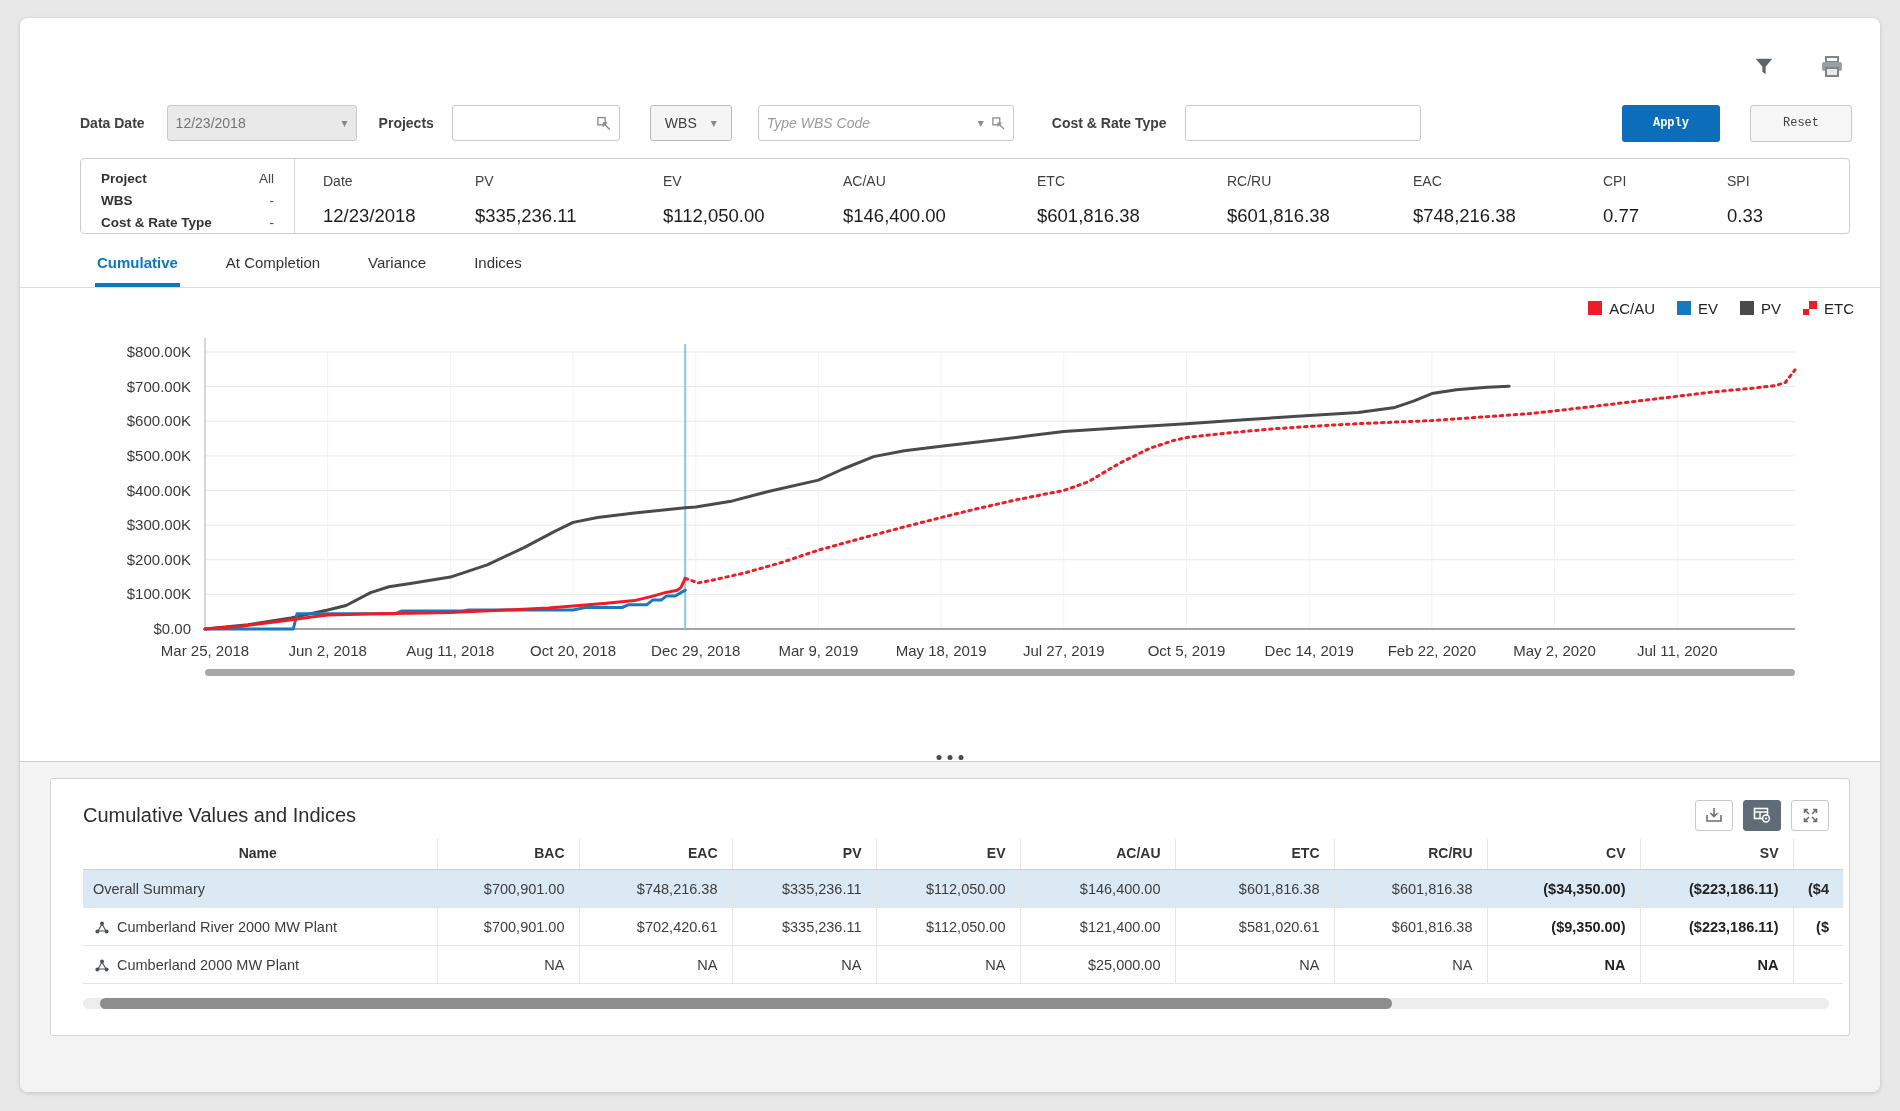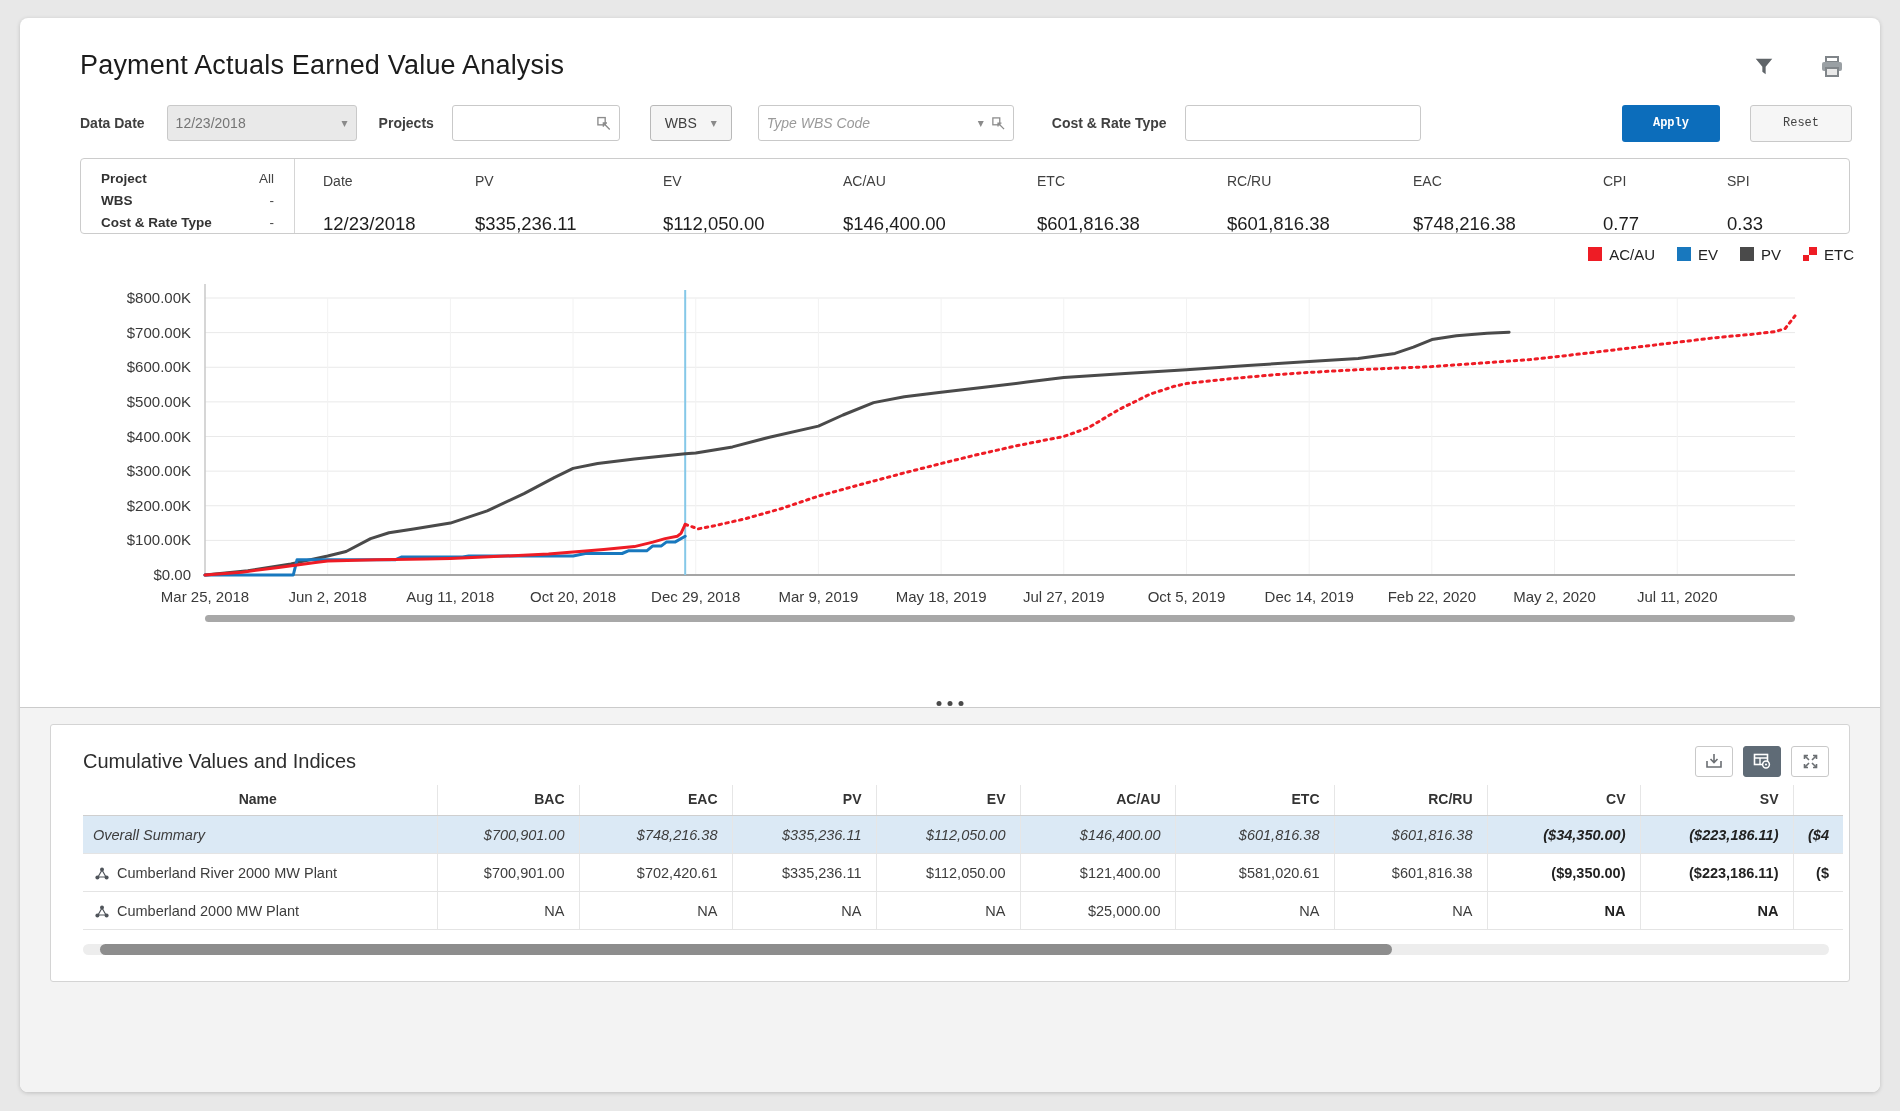--- a/index.html
+++ b/index.html
@@ -31,21 +31,21 @@
   .btn.apply { background:#0c6dbb; color:#fff; font-weight:bold; margin-left:auto; }
   .btn.reset { background:#f6f6f6; color:#444; border-color:#c9c9c9; margin:0 14px 0 18px; padding:0 32px;text-align:right; }
 
   
   .summary-panel { margin:16px 30px 0 60px; border:1px solid #ccc; border-radius:4px; height:76px; display:flex; }
   .sp-left { width:214px; padding:12px 20px 0 20px; border-right:1px solid #d5d5d5; }
   .sp-left .row { display:flex; justify-content:space-between; margin-bottom:7px; }
   .sp-left .lbl { font-size:13.5px; font-weight:bold; color:#333; }
   .sp-left .val { font-size:13.5px; color:#444; }
   .sp-metrics { flex:1; display:flex; padding:14px 0 0 28px; }
-  .metric { display:flex; flex-direction:column; gap:24px; }
+  .metric { display:flex; flex-direction:column; gap:16px; }
   .metric .mlabel { font-size:14px; color:#404040; }
   .metric .mvalue { font-size:18.5px; color:#1d1d1d; }
   .m-date{width:152px}.m-pv{width:188px}.m-ev{width:180px}.m-acau{width:194px}.m-etc{width:190px}.m-rcru{width:186px}.m-eac{width:190px}.m-cpi{width:124px}.m-spi{width:100px}
 
   
   .tabs { display:flex; gap:44px; padding:16px 0 0 75px; border-bottom:1px solid #ddd; height:54px; }
   .tab { font-size:15px; color:#333; padding:4px 2px 12px; cursor:pointer; }
   .tab.active { color:#0b78c2; font-weight:bold; border-bottom:4px solid #0b78c2; }
 
   
@@ -72,33 +72,32 @@
   .tc-title { font-size:20px; color:#2d2d2d; }
   .tc-btns { margin-left:auto; display:flex; gap:10px; }
   .tbtn { width:38px; height:31px; border:1px solid #c9c9c9; border-radius:3px; background:#fff; display:flex; align-items:center; justify-content:center; cursor:pointer; }
   .tbtn.active { background:#5f6b76; border-color:#5f6b76; }
   table.grid { border-collapse:collapse; table-layout:fixed; width:1760px; }
   table.grid th { font-size:14px; font-weight:bold; color:#333; text-align:right; padding:6px 14px 8px 0; border-right:1px solid #e6e6e6; border-bottom:1px solid #cfcfcf; white-space:nowrap; overflow:hidden; }
   table.grid th.name-col { text-align:center; padding-left:10px; }
   table.grid th:last-child, table.grid td:last-child { border-right:none; }
   table.grid td { font-size:14.5px; color:#3d3d3d; text-align:right; padding:0 14px 0 0; height:38px; border-right:1px solid #e6e6e6; border-bottom:1px solid #e4e4e4; white-space:nowrap; overflow:hidden; }
   table.grid td.name-cell { text-align:left; padding-left:10px; }
-  table.grid tr.hl td { background:#dbe9f5;font-style:italic; }
+  table.grid tr.hl td { background:#dbe9f5; }
   table.grid td.boldneg { font-weight:bold; color:#222; }
   .name-cell .wbsic { display:inline-block; vertical-align:-2px; margin:0 8px 0 2px; }
   .hscroll { margin-top:14px; height:11px; border-radius:6px; background:#ededed; position:relative; }
   .hscroll .thumb { position:absolute; left:1%; top:0; height:11px; width:74%; border-radius:6px; background:#8d8d8d; cursor:pointer; }
 </style>
 </head>
 <body>
 
 <div class="card">
 
   <div class="app-header">
-    <div class="page-title">Payment Actuals Earned Value Analysis</div>
     <div class="hdr-icons">
       <div class="ibtn">
         <svg width="22" height="22" viewBox="0 0 24 24">
             <path d="M3 3h18l-7.2 8.6V20l-3.6-2.7v-5.7z" fill="#5f6468"></path>
           </svg>
       </div>
       <div class="ibtn">
         <svg width="24" height="22" viewBox="0 0 24 22">
           <rect x="6" y="1" width="12" height="5" fill="none" stroke="#808589" stroke-width="2"></rect>
           <rect x="2" y="6" width="20" height="9" rx="2" fill="#9aa0a4"></rect>
@@ -190,20 +189,26 @@
           <span class="mlabel">CPI</span>
           <span class="mvalue">0.77</span>
         </div>
       <div class="metric m-spi">
           <span class="mlabel">SPI</span>
           <span class="mvalue">0.33</span>
         </div>
     </div>
   </div>
 
+  <div class="tabs">
+    <div class="tab active">Cumulative</div>
+    <div class="tab">At Completion</div>
+    <div class="tab">Variance</div>
+    <div class="tab">Indices</div>
+  </div>
 
   <div class="chart-area">
     <div class="legend" id="legend">
         <div class="leg-item">
           <span class="mk" style="background: rgb(238, 28, 37);"></span>
           <span class="lname">AC/AU</span>
         </div>
         <div class="leg-item">
           <span class="mk" style="background: rgb(24, 120, 190);"></span>
           <span class="lname">EV</span>

